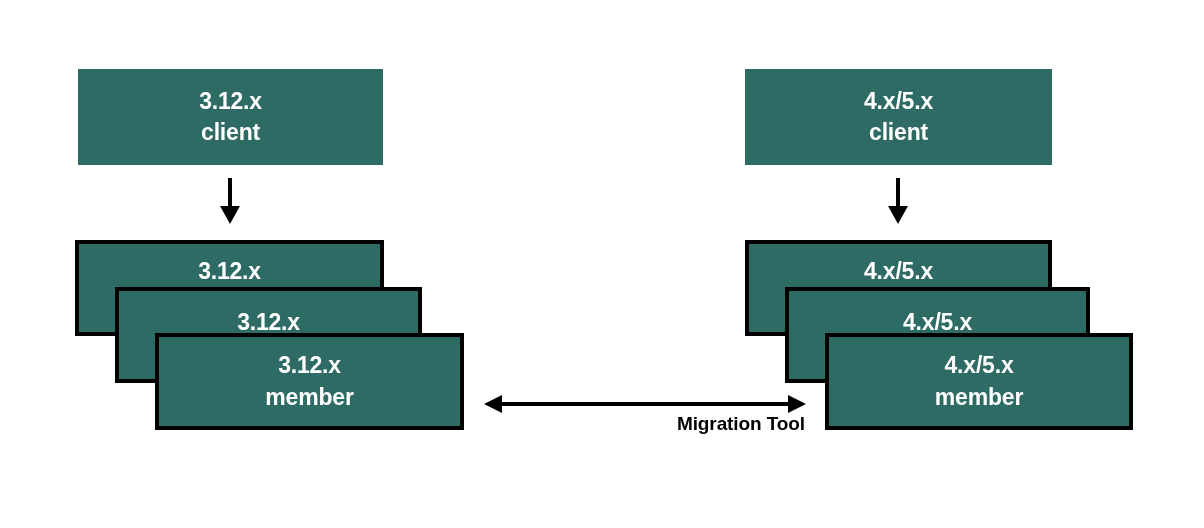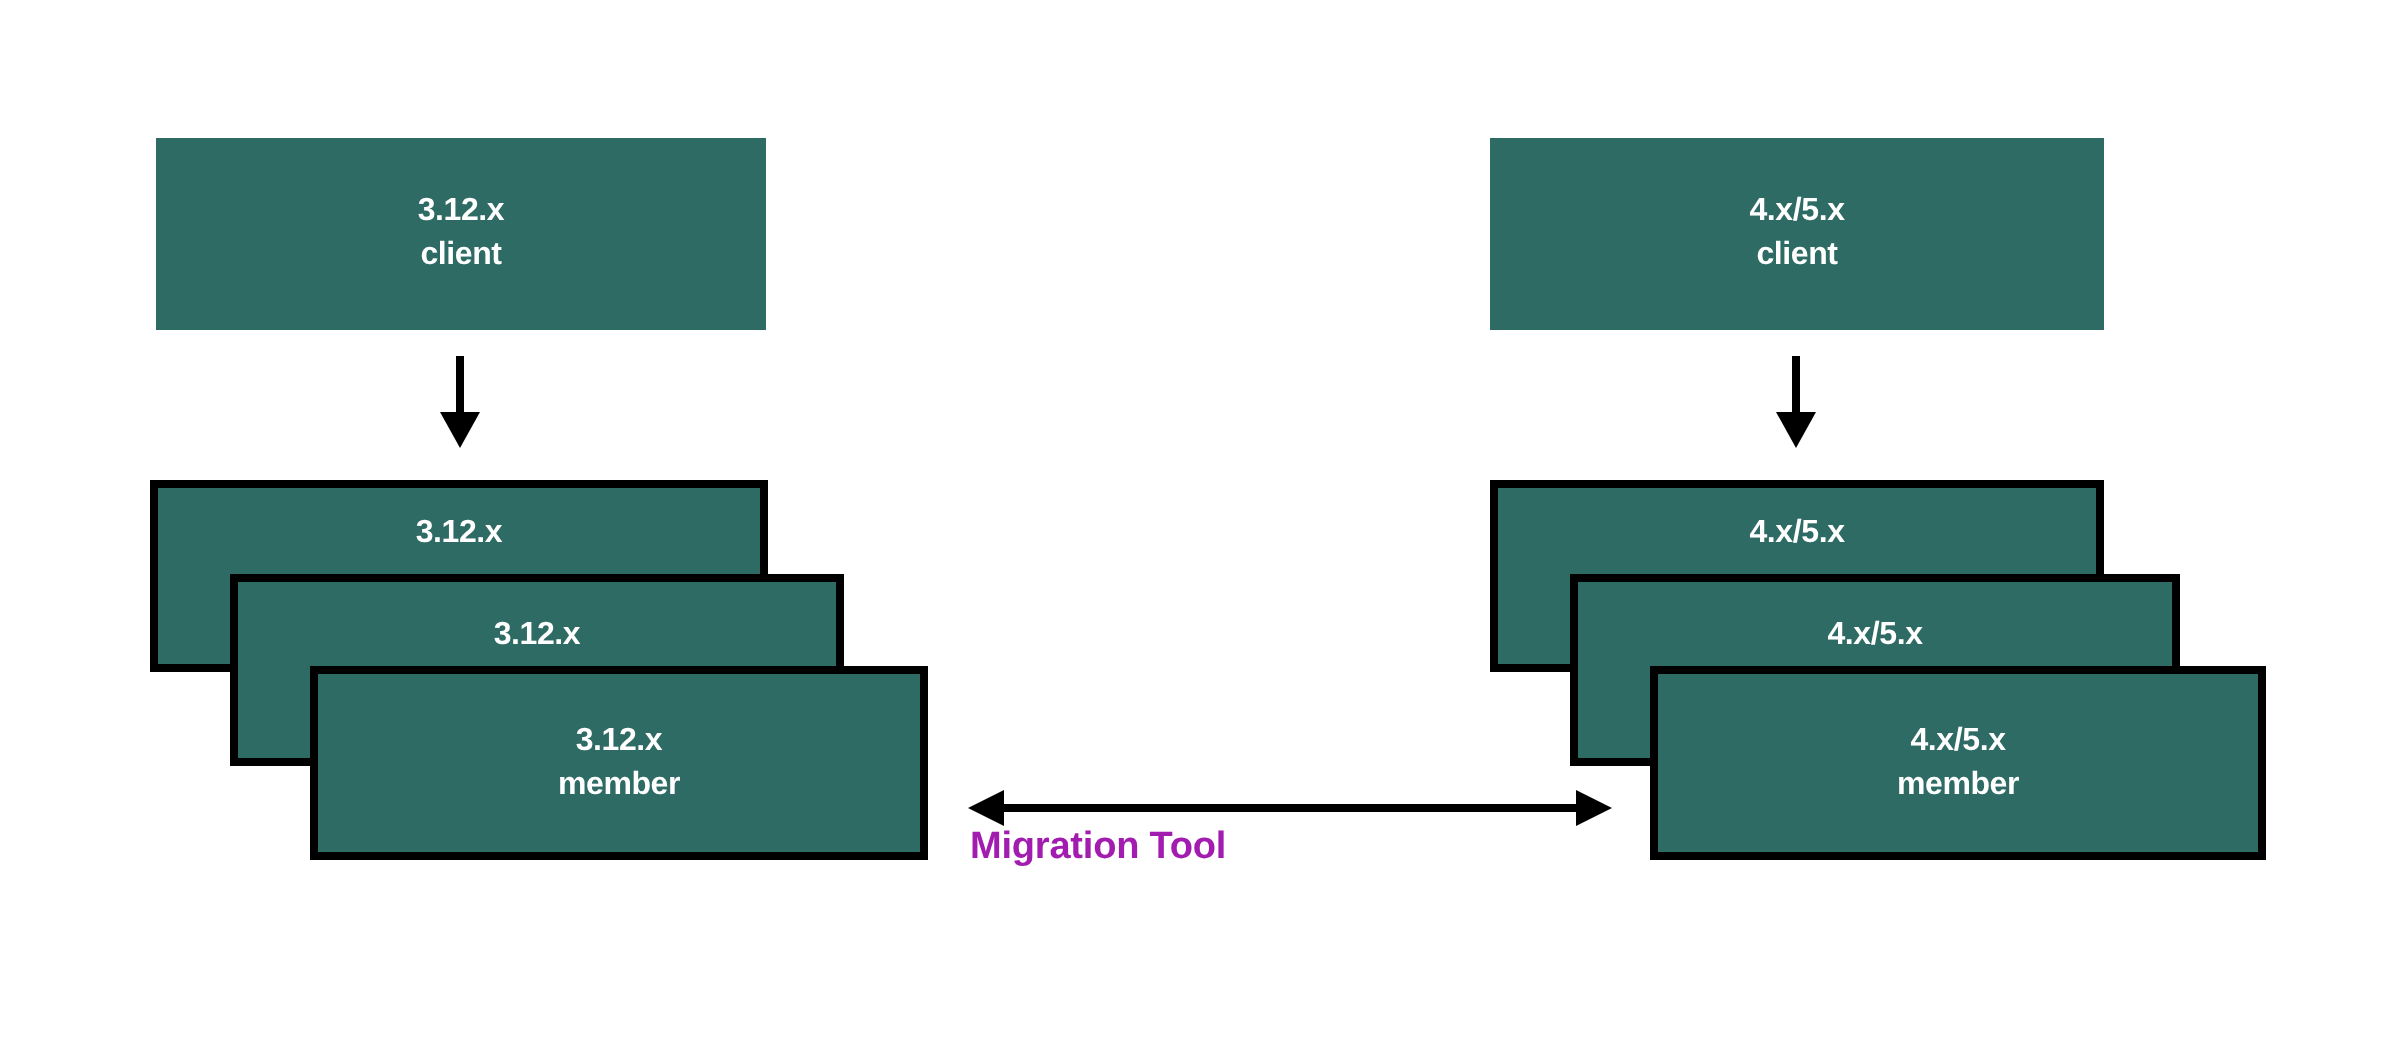--- a/index.html
+++ b/index.html
@@ -24,21 +24,21 @@
   .box {
     position: absolute;
     box-sizing: border-box;
     background: #2d6b64;
     color: #ffffff;
     display: flex;
     flex-direction: column;
     align-items: center;
     justify-content: center;
     font-weight: bold;
-    font-size: 16px;
+    font-size: 23px;
     line-height: 1.35;
     text-align: center;
     letter-spacing: -0.2px;
     white-space: nowrap;
   }
   .box.client {
     border: none;
   }
   .box.member {
     border: 4px solid #000000;
@@ -80,22 +80,22 @@
   #arrow-down-left  { left: 206px; top: 172px; }
   #arrow-down-right { left: 874px; top: 172px; }
   #arrow-migration  { left: 480px; top: 392px; }
 
   
   #migration-label {
     position: absolute;
     left: 485px;
     top: 413px;
     width: 320px;
-    text-align: left;
-    color: #a21caf;
+    text-align: right;
+    color: #000000;
     font-size: 19px;
     font-weight: bold;
     letter-spacing: -0.1px;
     z-index: 5;
   }
 </style>
 </head>
 <body>
 
 <div id="diagram">

